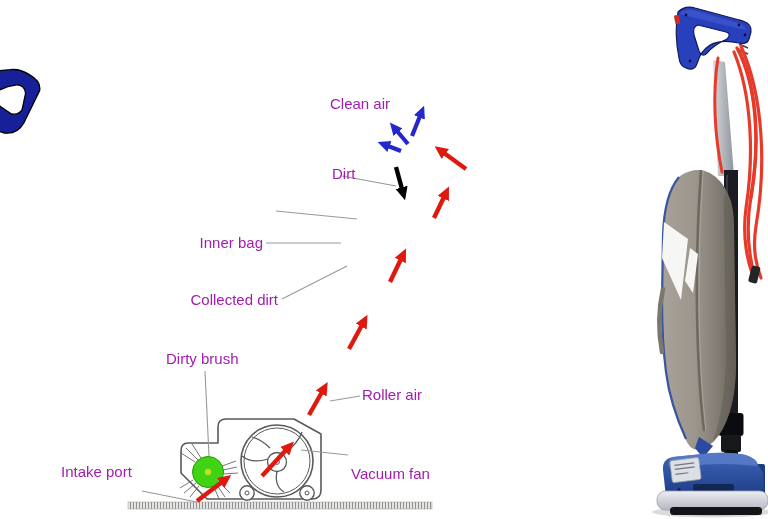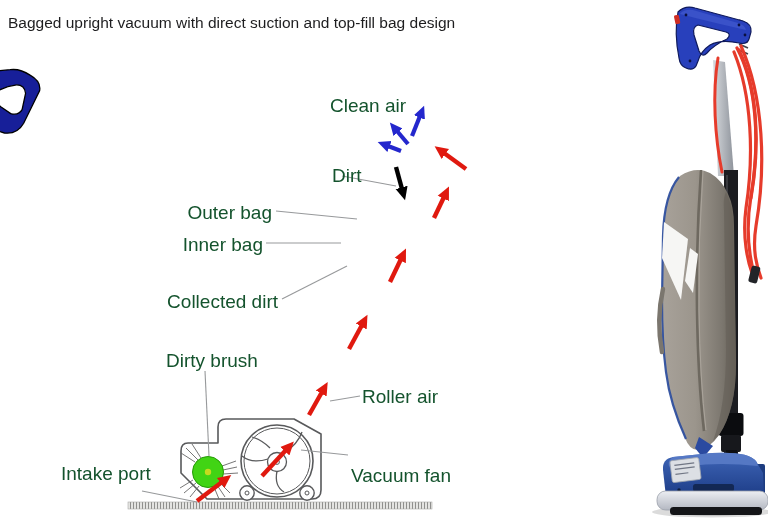--- a/index.html
+++ b/index.html
@@ -2,21 +2,21 @@
 <html><head>
 <meta charset="utf-8">
 <style>
   html,body{margin:0;padding:0;background:#fff;}
   .stage{position:relative;width:768px;height:519px;background:#ffffff;overflow:hidden;
          font-family:"Liberation Sans",sans-serif;}
   .stage svg{position:absolute;top:0;}
   svg.diagram{left:0;width:768px;height:519px;}
   svg.photo{left:600px;width:168px;height:519px;}
   .title{position:absolute;left:8px;top:14px;font-size:15.5px;color:#1d1d1f;white-space:nowrap;}
-  .lbl{position:absolute;font-size:19px;line-height:1.1;color:#14532d;white-space:nowrap;}
+  .lbl{position:absolute;font-size:15px;line-height:1.1;color:#a21caf;white-space:nowrap;}
   .lbl.r{text-align:right;}
   #lbl-clean-air{left:330px;top:96px;}
   #lbl-dirt{left:312px;top:166px;margin-left:20px;}
   #lbl-outer-bag{left:162px;top:203px;width:110px;}
   #lbl-inner-bag{left:160px;top:235px;width:103px;}
   #lbl-collected-dirt{left:128px;top:292px;width:150px;}
   #lbl-roller-brush{left:166px;top:351px;}
   #lbl-dirty-air{left:362px;top:387px;}
   #lbl-vacuum-fan{left:351px;top:466px;}
   #lbl-intake-port{left:61px;top:464px;}
@@ -207,23 +207,21 @@
         <rect x="71" y="459" width="29" height="22" rx="2" fill="#dcdfe4" stroke="#9fa5ae" stroke-width="0.8"></rect>
         <path d="M 75,464 h 20 M 75,468 h 20 M 75,473 h 13" stroke="#707684" stroke-width="1.2" fill="none"></path>
       </g>
       <rect x="93" y="484" width="41" height="7.5" rx="2.5" fill="#12254e" opacity="0.9"></rect>
       <circle cx="79" cy="490" r="1.7" fill="#0e1d3d"></circle>
       <rect x="57" y="491" width="111" height="19" rx="8.5" fill="url(#pg-bumper)" stroke="#9aa0aa" stroke-width="0.8"></rect>
       <rect x="70" y="507" width="92" height="8" rx="3.5" fill="#141518"></rect>
     </g>
   </svg>
 
-  <div class="title">Bagged upright vacuum with direct suction and top-fill bag design</div>
   <div class="lbl" id="lbl-clean-air">Clean air</div>
   <div class="lbl" id="lbl-dirt">Dirt</div>
-  <div class="lbl r" id="lbl-outer-bag">Outer bag</div>
   <div class="lbl r" id="lbl-collected-dirt">Collected dirt</div>
   <div class="lbl r" id="lbl-inner-bag">Inner bag</div>
   <div class="lbl" id="lbl-roller-brush">Dirty brush</div>
   <div class="lbl" id="lbl-dirty-air">Roller air</div>
   <div class="lbl" id="lbl-vacuum-fan">Vacuum fan</div>
   <div class="lbl" id="lbl-intake-port">Intake port</div>
 </div>
 
 </body></html>

